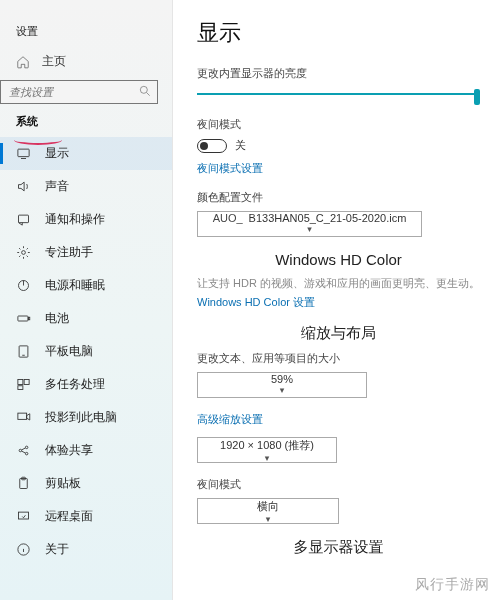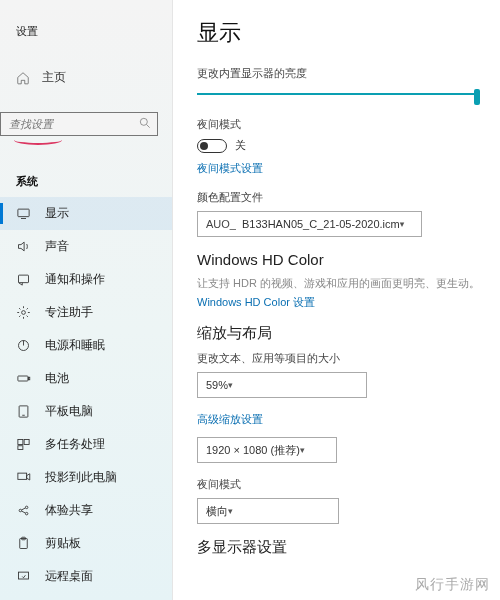--- a/index.html
+++ b/index.html
@@ -26,21 +26,21 @@
   .app-title {
     font-size: 11px;
     padding: 0 16px 8px 16px;
     color: #222;
   }
   .home-row {
     display: flex;
     align-items: center;
     gap: 12px;
     padding: 6px 16px;
-    margin: 16px 0;
+    margin: 0 0;
     cursor: pointer;
   }
   .home-row .ico { width: 14px; height: 14px; stroke: #333; }
   .search-box {
     margin: 4px 14px 10px 0;
     position: relative;
   }
   .search-box input {
     width: 100%;
     height: 24px;
@@ -56,21 +56,20 @@
     right: 6px; top: 4px;
     width: 14px; height: 14px;
     stroke: #555;
     fill: none;
   }
   .section-label {
     padding: 0 16px 8px 16px;
     font-size: 11px;
     font-weight: 600;
     color: #111;
-    margin-top: 28px;
   }
   .nav { flex: 1; }
   .nav-item {
     display: flex;
     align-items: center;
     gap: 14px;
     padding: 8px 16px;
     cursor: pointer;
     font-size: 12px;
     color: #222;
@@ -178,28 +177,30 @@
     align-items: center;
     border: 1px solid #aaa;
     height: 26px;
     padding: 0 8px;
     font-size: 11px;
     color: #333;
     background: #fff;
     cursor: pointer;
     width: 225px;
     margin-bottom: 14px;
+    flex-direction: column;
   }
   .select .chev { font-size: 9px; color: #555; }
   .group { margin-bottom: 14px; }
   .hd-title {
     font-size: 15px;
     color: #222;
     margin: 14px 0 8px 0;
     font-weight: 400;
+    text-align: center;
   }
   .hd-desc {
     font-size: 11px;
     color: #888;
     margin-bottom: 4px;
     line-height: 1.4;
   }
   .scroll-mask { height: 520px; }
   .watermark {
     position: absolute;

